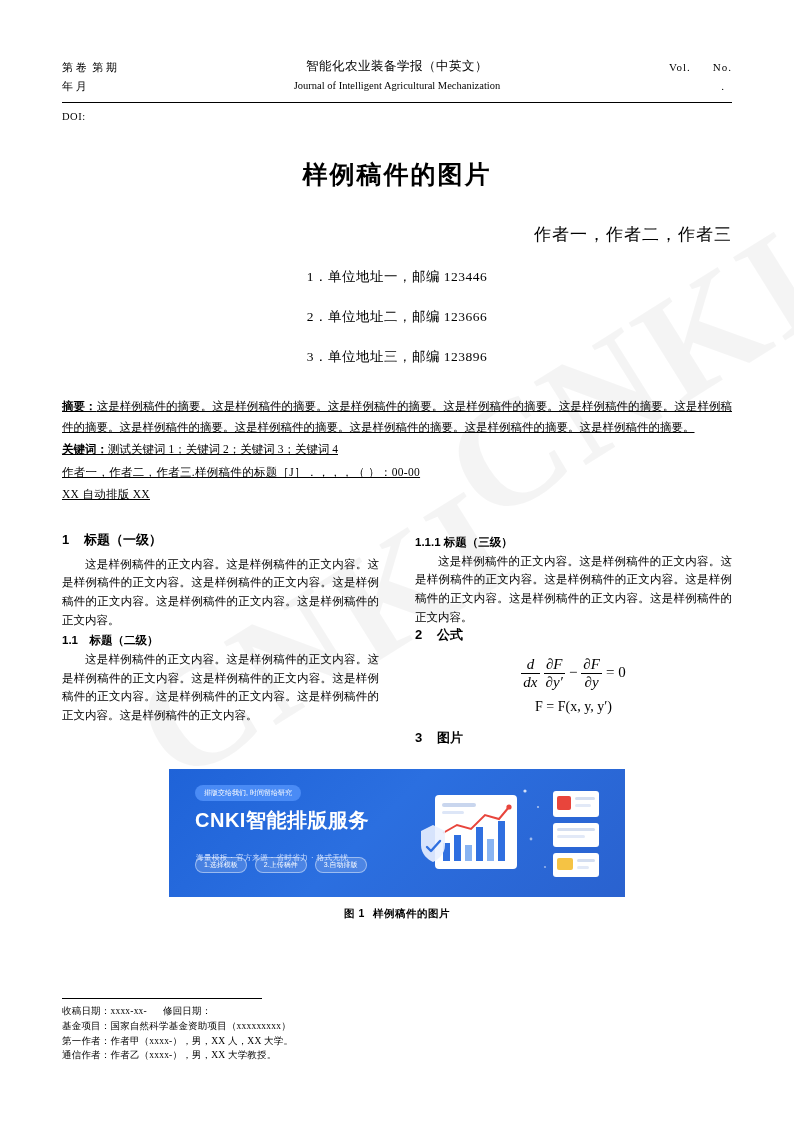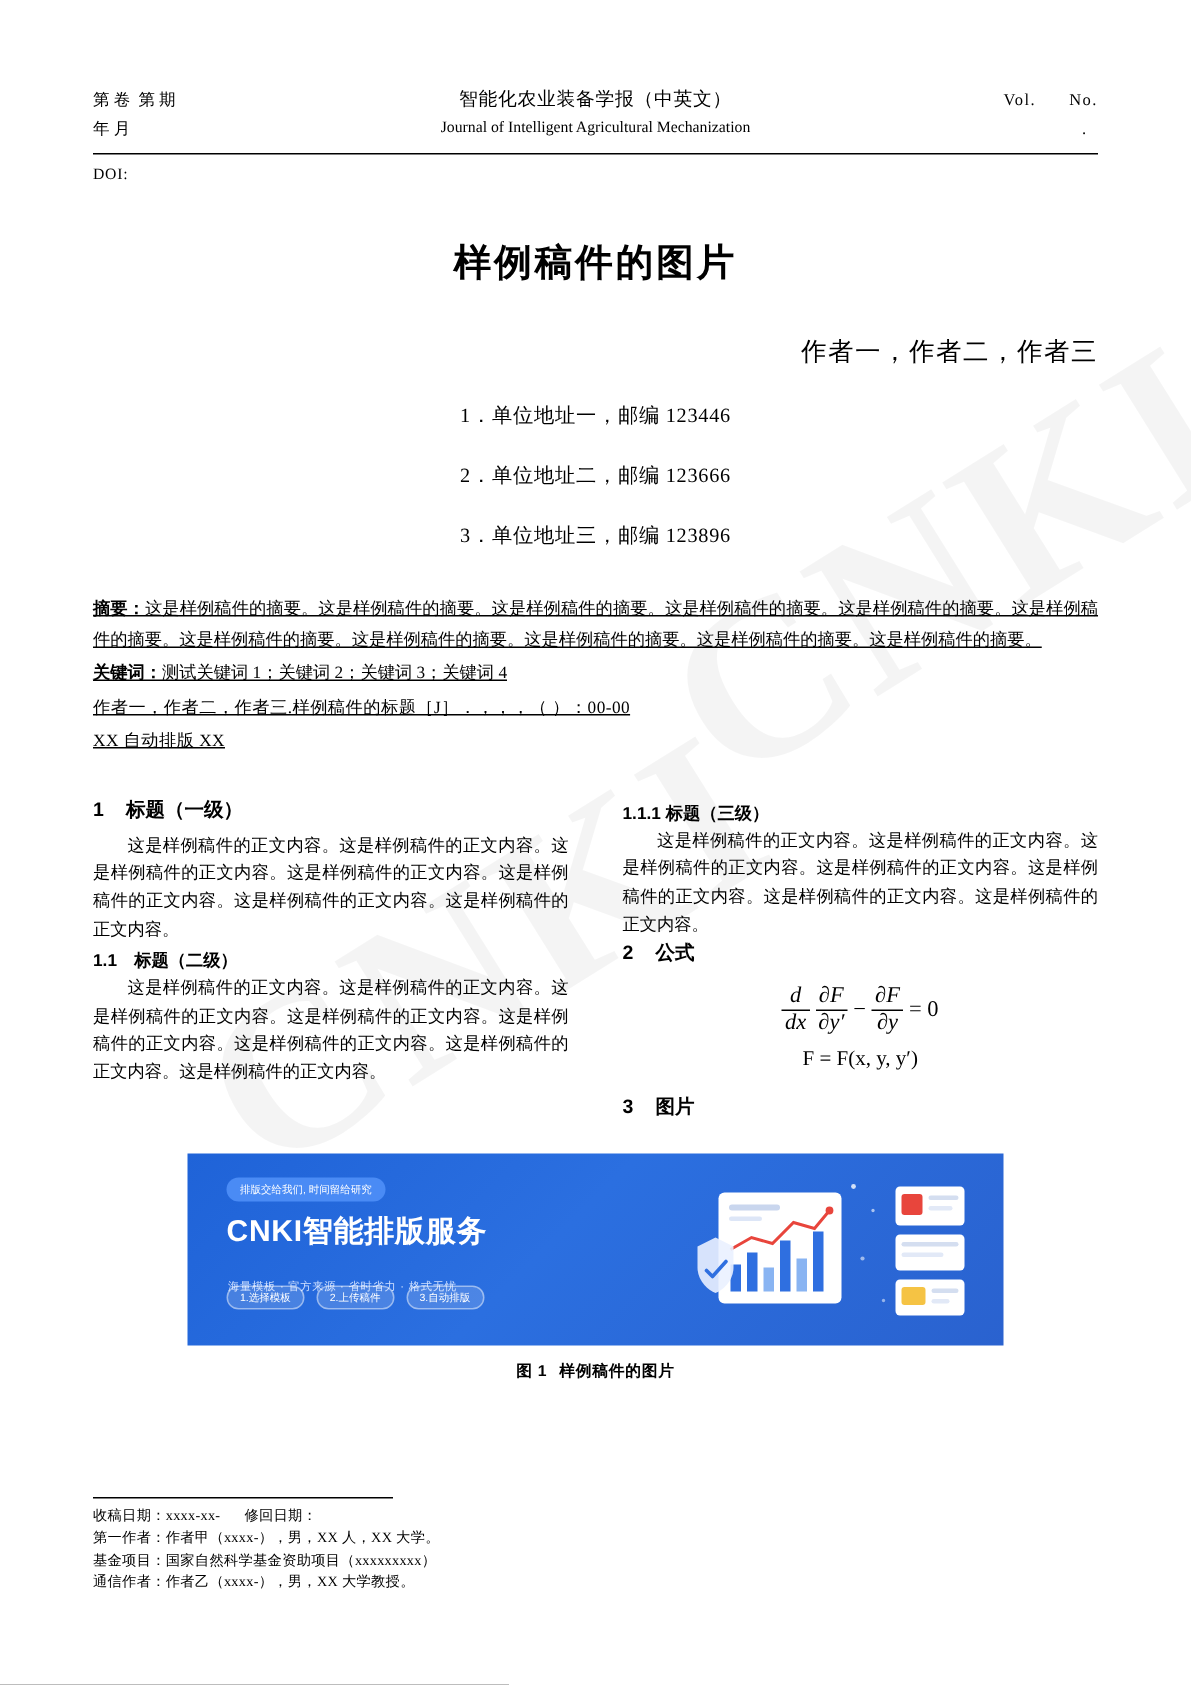--- a/index.html
+++ b/index.html
@@ -177,21 +177,21 @@
     margin-top: 8px;
     font-family: "Liberation Serif", serif;
   }
 
   
   .figure-wrap {
     margin-top: 16px;
     text-align: center;
   }
   .figure {
-    width: 544px;
+    width: 456px;
     height: 128px;
     margin: 0 auto;
     position: relative;
     background: linear-gradient(135deg,#1f63d8 0%,#2b6fe0 45%,#2a62cf 100%);
     overflow: hidden;
   }
   .fig-badge {
     position: absolute;
     left: 26px; top: 16px;
     background: #4a8bf5;
@@ -417,18 +417,18 @@
       </div>
     </div>
 
   </div>
 
   <div class="footnotes">
     <hr class="fn-rule">
     <div class="fn-line">
       <span>收稿日期：xxxx-xx-</span><span class="gap"></span><span>修回日期：</span>
     </div>
+    <div class="fn-line">基金项目：国家自然科学基金资助项目（xxxxxxxxx）</div>
     <div class="fn-line">第一作者：作者甲（xxxx-），男，XX 人，XX 大学。</div>
-    <div class="fn-line">基金项目：国家自然科学基金资助项目（xxxxxxxxx）</div>
     <div class="fn-line">通信作者：作者乙（xxxx-），男，XX 大学教授。</div>
   </div>
 
 </div>
 
 </body></html>

